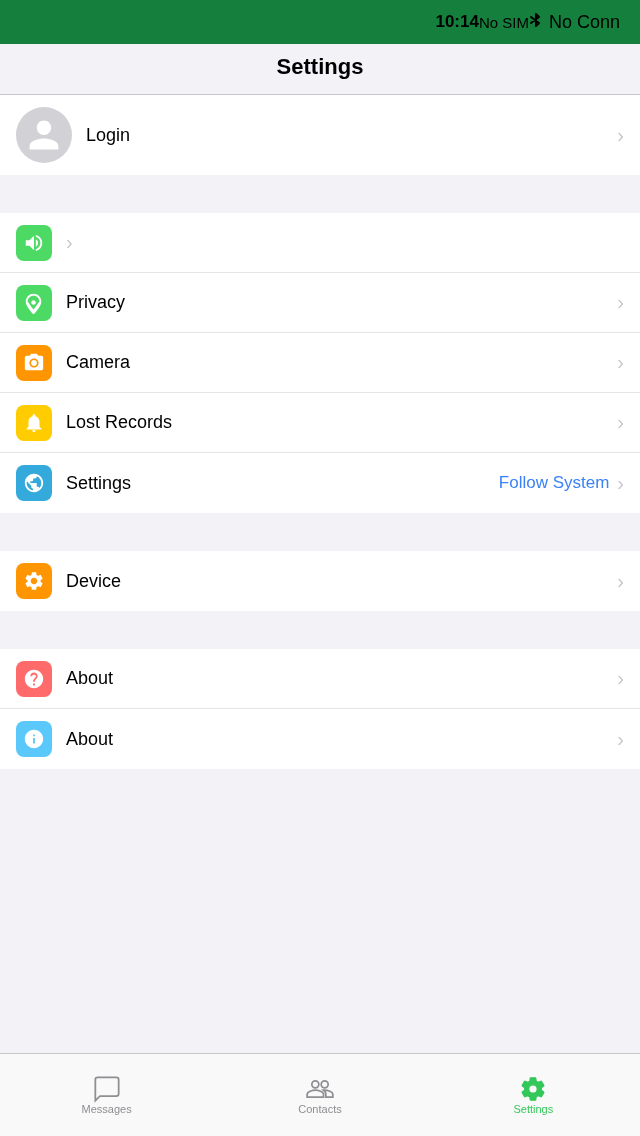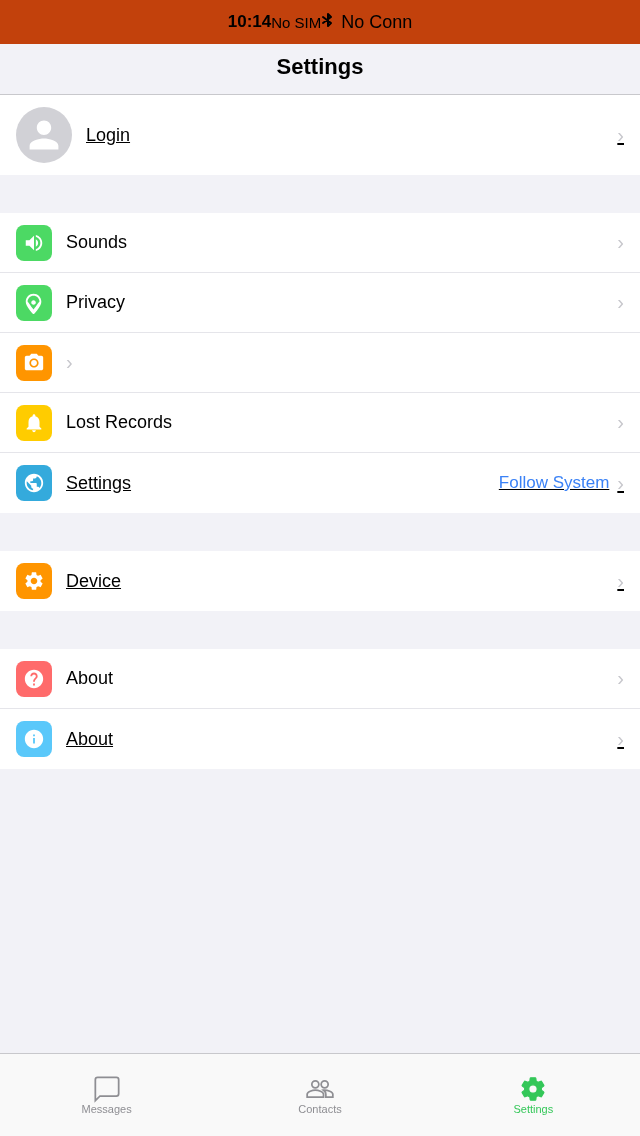--- a/index.html
+++ b/index.html
@@ -10,22 +10,22 @@
       font-family: -apple-system, 'Helvetica Neue', Arial, sans-serif;
       background: #f2f2f7;
       display: flex;
       flex-direction: column;
     }
 
     
     .status-bar {
       display: flex;
       align-items: center;
-      justify-content: center;
-      background: #c2410c;
+      justify-content: flex-end;
+      background: #15803d;
       padding: 8px 20px;
       height: 44px;
       flex-shrink: 0;
     }
     .status-time {
       font-size: 17px;
       font-weight: 600;
       color: #000;
     }
     .status-center {
@@ -75,21 +75,20 @@
       align-items: center;
       padding: 0 16px;
       height: 60px;
       background: #fff;
       border-bottom: 1px solid #e5e5ea;
       cursor: pointer;
       position: relative;
     }
     .settings-row:last-child {
       border-bottom: none;
-      text-decoration: underline;
     }
 
     .row-icon {
       width: 36px;
       height: 36px;
       border-radius: 8px;
       display: flex;
       align-items: center;
       justify-content: center;
       margin-right: 14px;
@@ -213,40 +212,40 @@
   <div class="section-divider"></div>
 
   <div class="section">
 
     <div class="settings-row">
       <div class="row-icon" style="background-color: #4cd964;">
         <svg viewBox="0 0 24 24" xmlns="http://www.w3.org/2000/svg">
           <path d="M3 9v6h4l5 5V4L7 9H3zm13.5 3c0-1.77-1.02-3.29-2.5-4.03v8.05c1.48-.73 2.5-2.25 2.5-4.02zM14 3.23v2.06c2.89.86 5 3.54 5 6.71s-2.11 5.85-5 6.71v2.06c4.01-.91 7-4.49 7-8.77s-2.99-7.86-7-8.77z"></path>
         </svg>
       </div>
-      <span class="row-label">Sounds</span>
       <span class="chevron">›</span>
     </div>
 
     <div class="settings-row">
       <div class="row-icon" style="background-color: #4cd964;">
         <svg viewBox="0 0 24 24" xmlns="http://www.w3.org/2000/svg">
           <path d="M9 11.5C9 10.12 10.12 9 11.5 9S14 10.12 14 11.5 12.88 14 11.5 14 9 12.88 9 11.5zM11.5 2C6.81 2 3 5.81 3 10.5c0 5.25 8.5 14 8.5 14s8.5-8.75 8.5-14C20 5.81 16.19 2 11.5 2zm0 17.17c-3.48-4.23-6.5-9.1-6.5-8.67 0-3.59 2.91-6.5 6.5-6.5s6.5 2.91 6.5 6.5c0-.43-3.02 4.44-6.5 8.67z"></path>
         </svg>
       </div>
       <span class="row-label">Privacy</span>
       <span class="chevron">›</span>
     </div>
 
     <div class="settings-row">
       <div class="row-icon" style="background-color: #ff9500;">
         <svg viewBox="0 0 24 24" xmlns="http://www.w3.org/2000/svg">
           <path d="M12 15.2c1.77 0 3.2-1.43 3.2-3.2S13.77 8.8 12 8.8 8.8 10.23 8.8 12s1.43 3.2 3.2 3.2zM9 2L7.17 4H4c-1.1 0-2 .9-2 2v12c0 1.1.9 2 2 2h16c1.1 0 2-.9 2-2V6c0-1.1-.9-2-2-2h-3.17L15 2H9zm3 15c-2.76 0-5-2.24-5-5s2.24-5 5-5 5 2.24 5 5-2.24 5-5 5z"></path>
         </svg>
       </div>
+      <span class="row-label">Camera</span>
       <span class="chevron">›</span>
     </div>
 
     <div class="settings-row">
       <div class="row-icon" style="background-color: #ffcc00;">
         <svg viewBox="0 0 24 24" xmlns="http://www.w3.org/2000/svg">
           <path d="M12 22c1.1 0 2-.9 2-2h-4c0 1.1.9 2 2 2zm6-6v-5c0-3.07-1.64-5.64-4.5-6.32V4c0-.83-.67-1.5-1.5-1.5s-1.5.67-1.5 1.5v.68C7.63 5.36 6 7.92 6 11v5l-2 2v1h16v-1l-2-2z"></path>
         </svg>
       </div>
       <span class="row-label">Lost Records</span>

